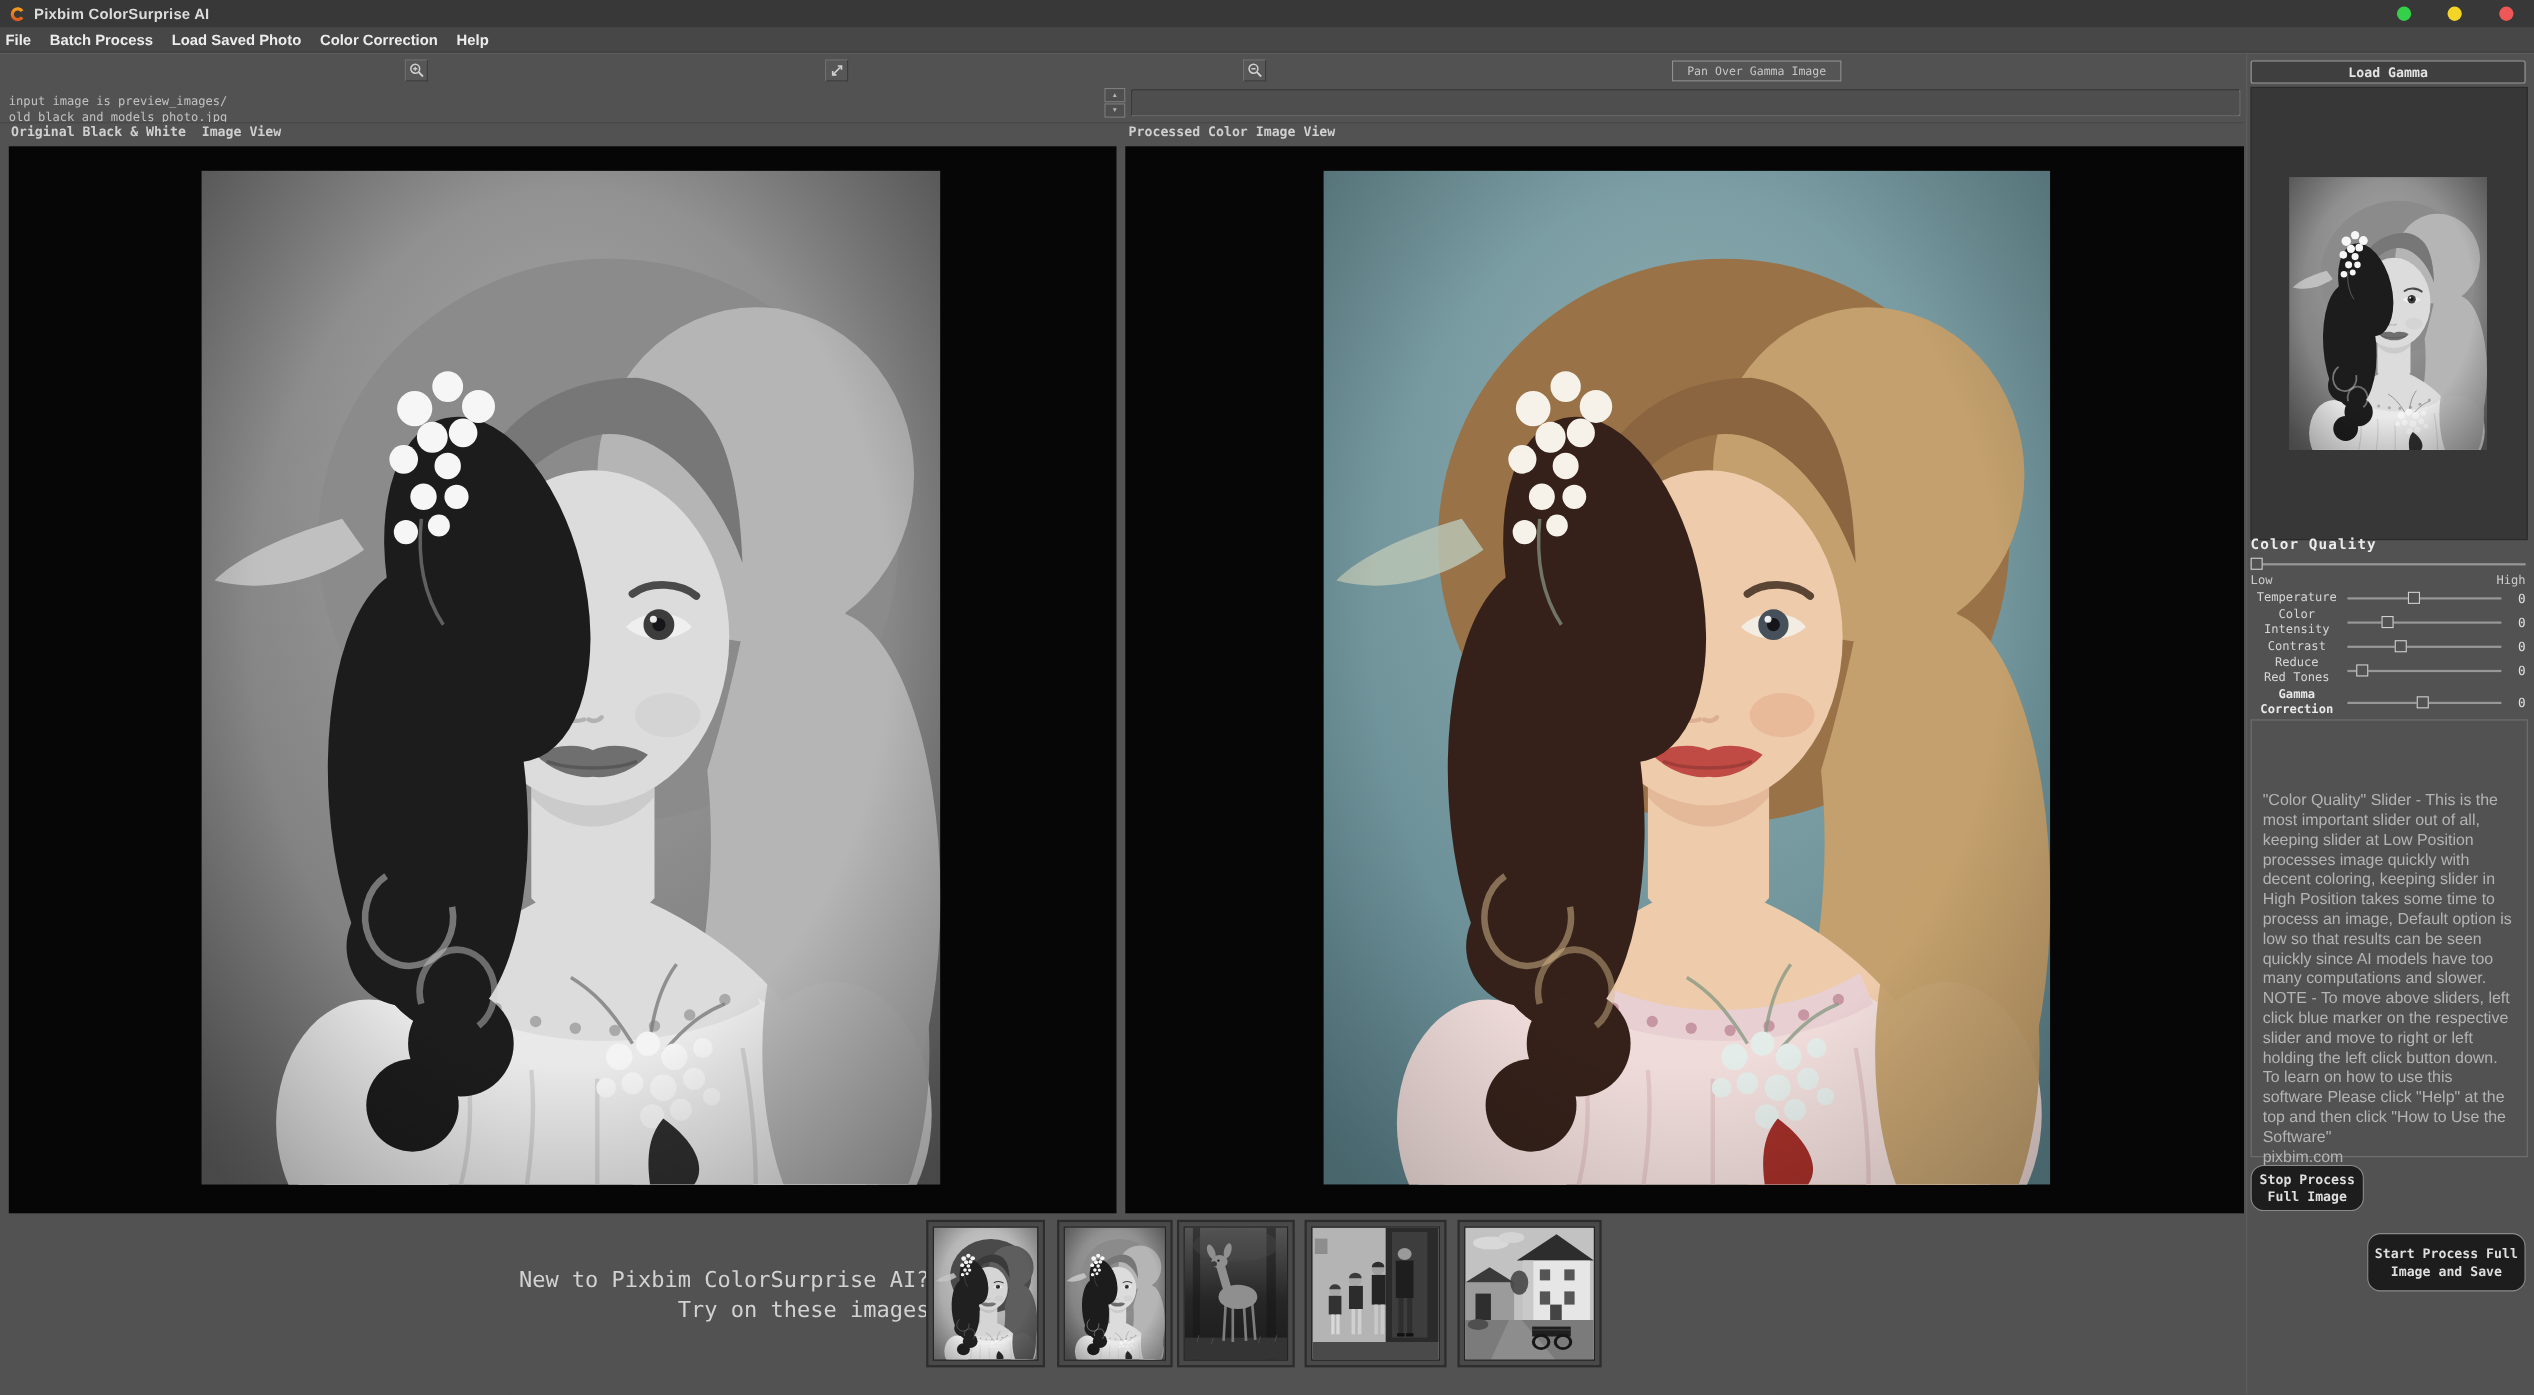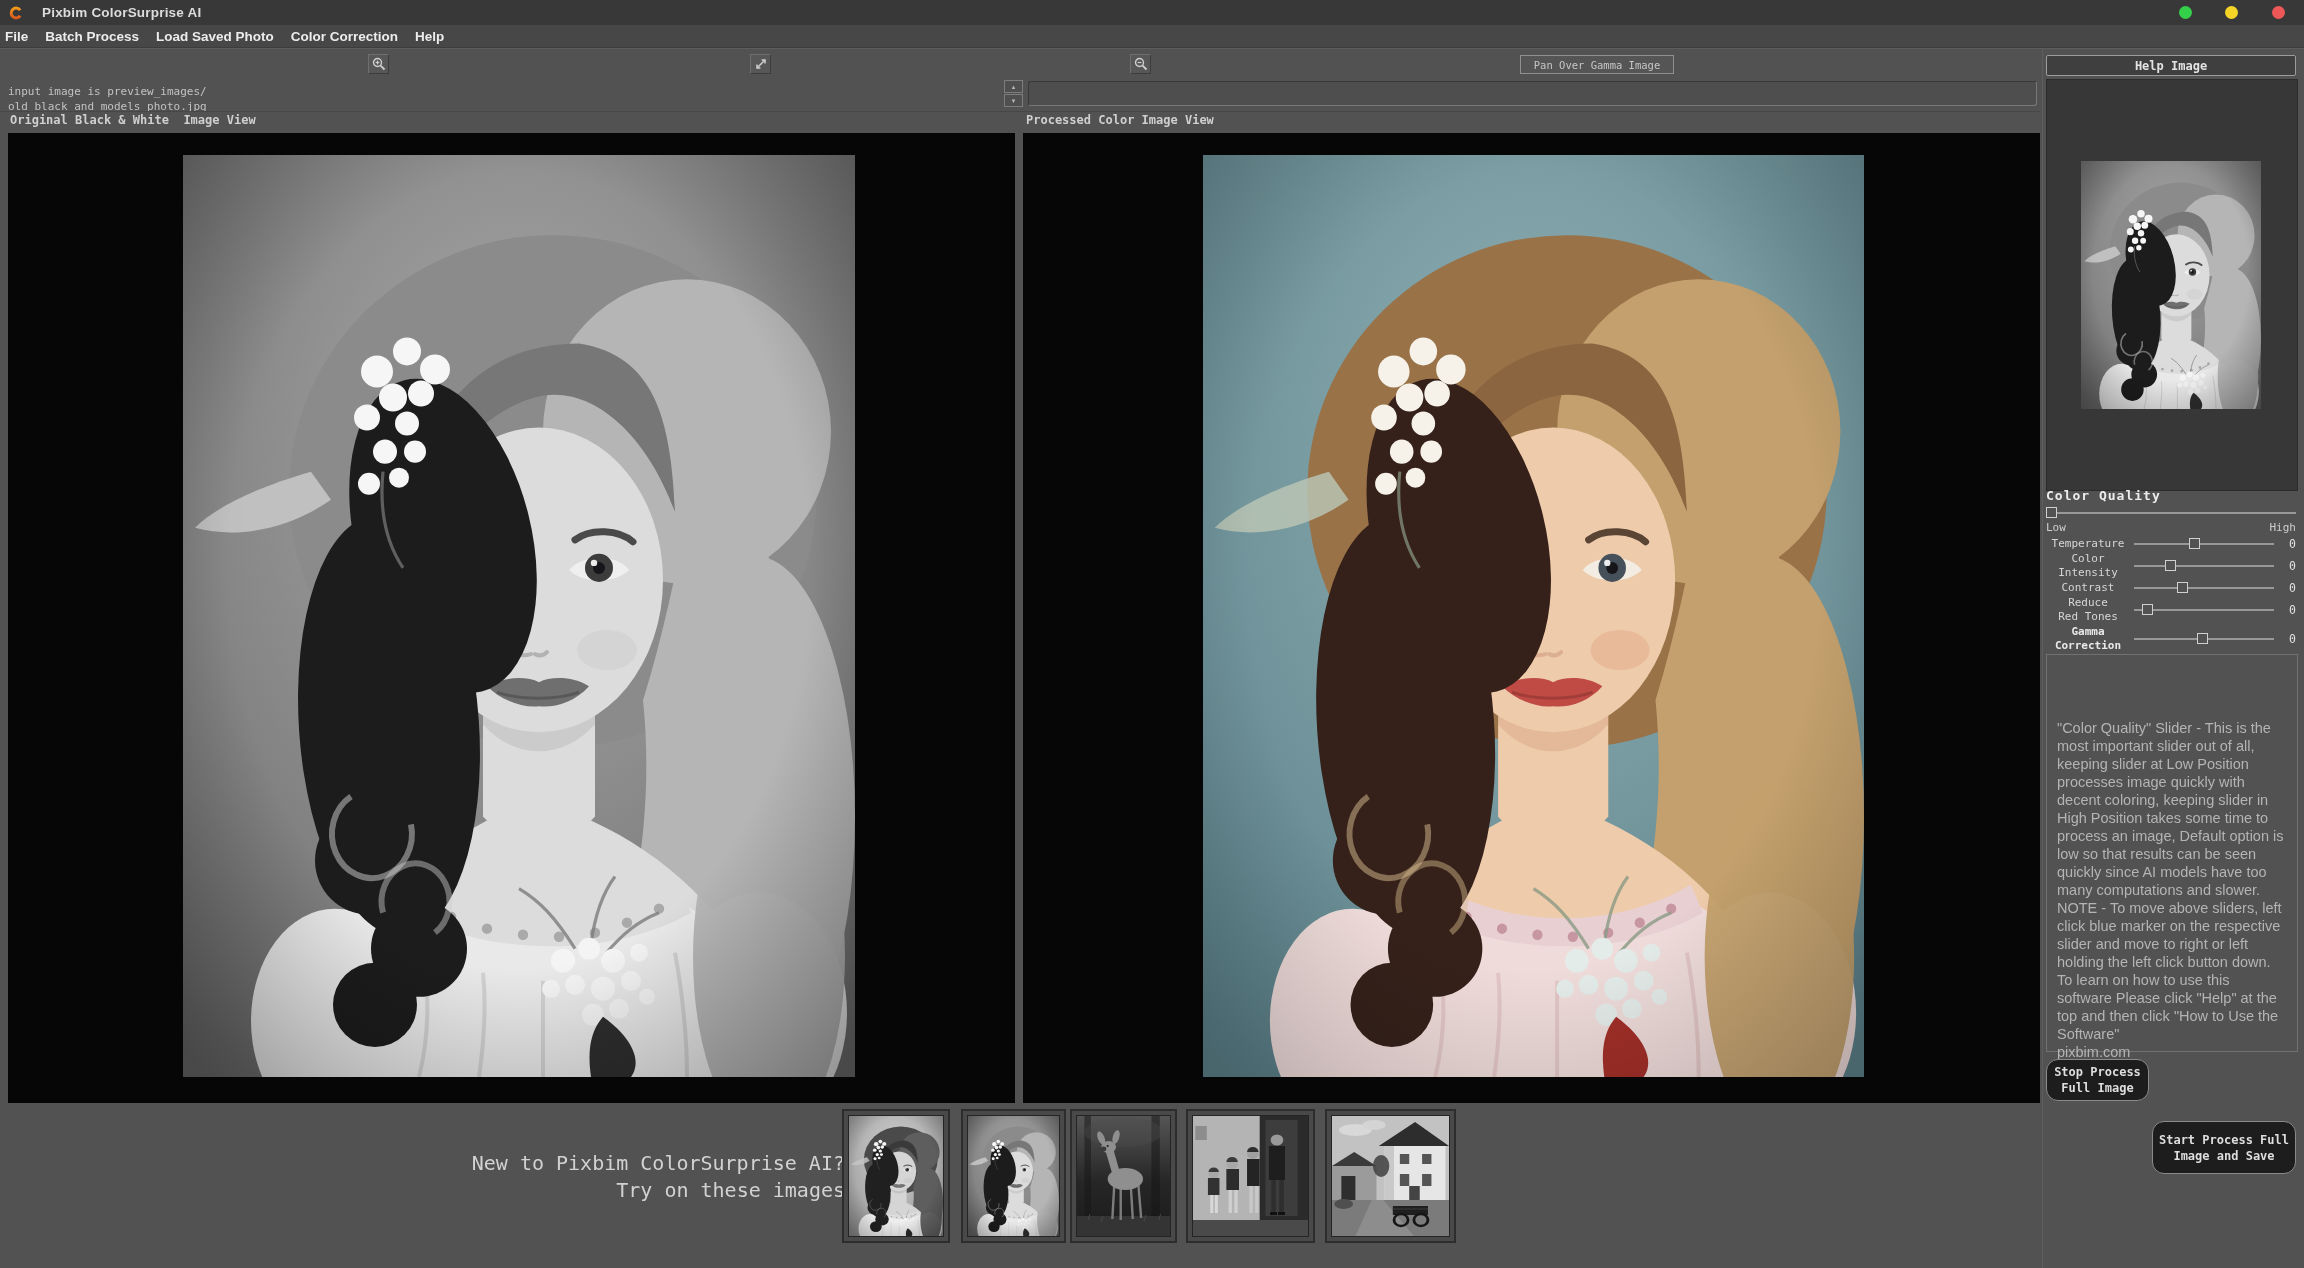--- a/index.html
+++ b/index.html
@@ -4,21 +4,21 @@
 <style>
   html,body{margin:0;padding:0;background:#525252}
   #app{position:relative;width:2304px;height:1268px;background:#525252;overflow:hidden;
        font-family:"Liberation Sans",sans-serif;}
   .abs{position:absolute}
   .mono{font-family:"DejaVu Sans Mono",monospace}
 
   
   .titlebar{left:0;top:0;width:2304px;height:25px;background:#383838;display:flex;align-items:center}
   .logo{margin-left:8px;width:16px;height:16px;flex:0 0 auto}
-  .apptitle{margin-left:18px;font-size:13.5px;font-weight:600;color:#dcdcdc;letter-spacing:.2px}
+  .apptitle{margin-left:7px;font-size:13.5px;font-weight:600;color:#dcdcdc;letter-spacing:.2px}
   .dot{position:absolute;top:6px;width:13px;height:13px;border-radius:50%}
 
   
   .menubar{left:0;top:25px;width:2304px;height:23px;background:#474747;border-bottom:1px solid #3d3d3d;
            display:flex;align-items:center;padding-left:5px;box-sizing:border-box}
   .mitem{font-size:13.5px;font-weight:700;color:#ececec;margin-right:17px;cursor:default}
 
   
   .iconbtn{width:21px;height:20px;background:#575757;border:1px solid #6f6f6f;border-right-color:#3c3c3c;
            border-bottom-color:#3c3c3c;display:flex;align-items:center;justify-content:center;box-sizing:border-box}
@@ -329,21 +329,21 @@
             <circle cx="93" cy="164" r="5.5"></circle>
   <circle cx="108" cy="161" r="5"></circle>
             <circle cx="116" cy="148" r="5.5"></circle>
           </g>
   <rect width="336" height="460" fill="url(#vgR)"></rect>
   </svg>
       </div>
   </div>
 
   <div class="abs vline" style="left:2042px;top:48px;height:1220px"></div>
-  <div class="abs loadbtn mono">Help Image</div>
+  <div class="abs loadbtn mono">Load Gamma</div>
   <div class="abs thumbpanel">
     <div class="preview" id="preview-photo"><svg viewBox="0 0 336 460" preserveAspectRatio="none">
   <defs>
     <radialGradient id="bgP" cx="50%" cy="32%" r="78%">
       <stop offset="0%" stop-color="#a8a8a8"></stop>
               <stop offset="100%" stop-color="#6f6f6f"></stop>
             </radialGradient>
     <radialGradient id="vgP" cx="50%" cy="45%" r="72%">
       <stop offset="60%" stop-color="rgba(0,0,0,0)"></stop>
               <stop offset="100%" stop-color="rgba(0,0,0,0.35)"></stop>

